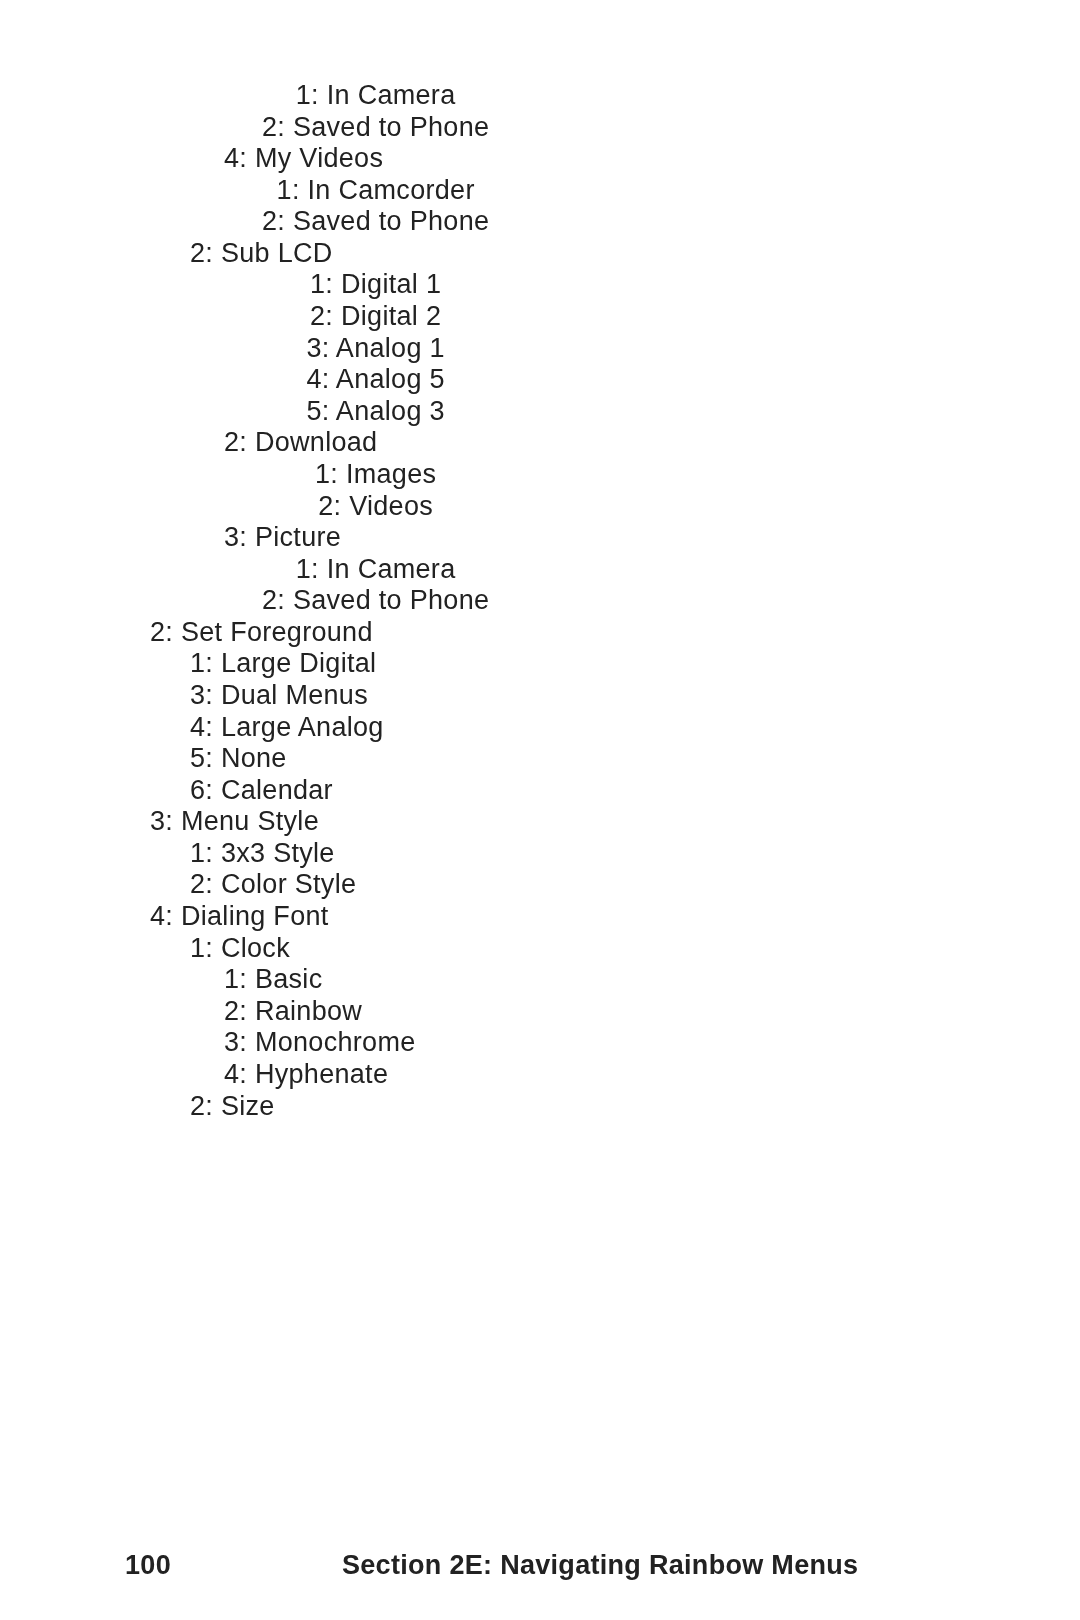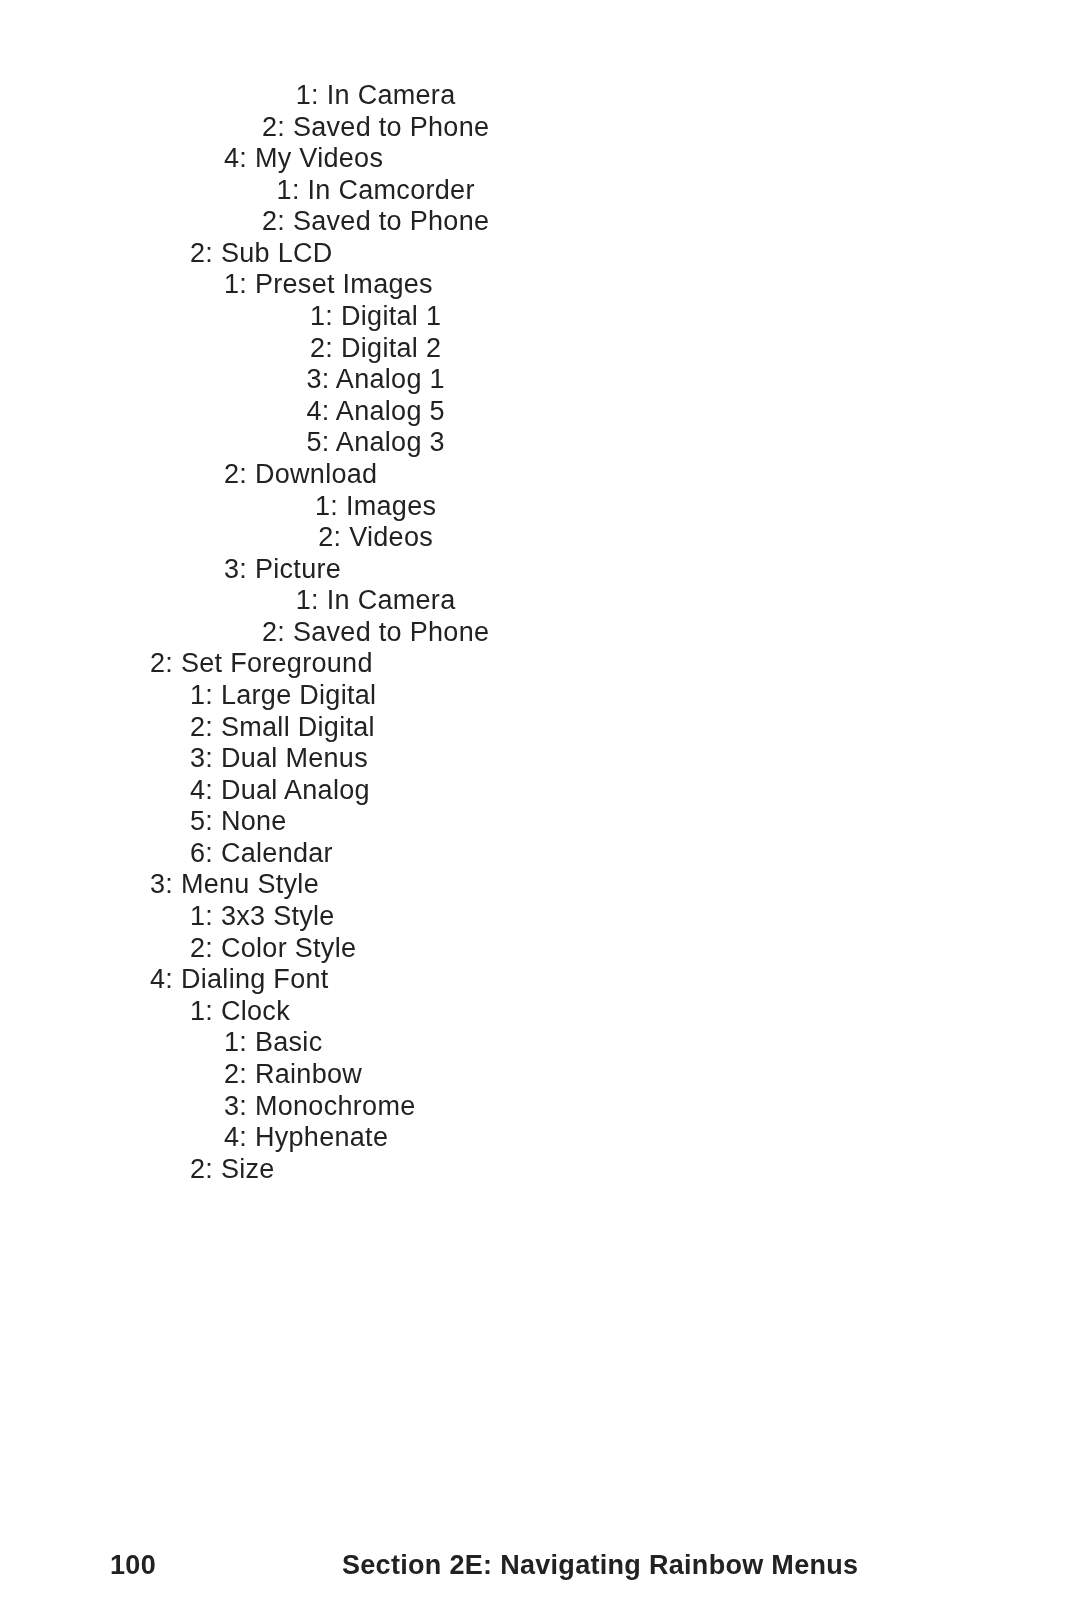--- a/index.html
+++ b/index.html
@@ -27,54 +27,52 @@
     .footer {
       position: absolute;
       bottom: 70px;
       left: 0;
       width: 1080px;
       font-weight: bold;
       font-size: 27px;
     }
     .page-num {
       position: absolute;
-      left: 110px;
+      left: 125px;
     }
     .section-label {
       position: absolute;
       left: 342px;
     }
   </style>
 </head>
 <body>
 
 <div class="content" id="content">
     <div class="line l4">1: In Camera</div>
     <div class="line l4">2: Saved to Phone</div>
     <div class="line l3">4: My Videos</div>
     <div class="line l4">1: In Camcorder</div>
     <div class="line l4">2: Saved to Phone</div>
     <div class="line l2">2: Sub LCD</div>
-    <div class="line l3">1: Preset Images</div>
     <div class="line l4">1: Digital 1</div>
     <div class="line l4">2: Digital 2</div>
     <div class="line l4">3: Analog 1</div>
     <div class="line l4">4: Analog 5</div>
     <div class="line l4">5: Analog 3</div>
     <div class="line l3">2: Download</div>
     <div class="line l4">1: Images</div>
     <div class="line l4">2: Videos</div>
     <div class="line l3">3: Picture</div>
     <div class="line l4">1: In Camera</div>
     <div class="line l4">2: Saved to Phone</div>
     <div class="line l1">2: Set Foreground</div>
     <div class="line l2">1: Large Digital</div>
-    <div class="line l2">2: Small Digital</div>
     <div class="line l2">3: Dual Menus</div>
-    <div class="line l2">4: Dual Analog</div>
+    <div class="line l2">4: Large Analog</div>
     <div class="line l2">5: None</div>
     <div class="line l2">6: Calendar</div>
     <div class="line l1">3: Menu Style</div>
     <div class="line l2">1: 3x3 Style</div>
     <div class="line l2">2: Color Style</div>
     <div class="line l1">4: Dialing Font</div>
     <div class="line l2">1: Clock</div>
     <div class="line l3">1: Basic</div>
     <div class="line l3">2: Rainbow</div>
     <div class="line l3">3: Monochrome</div>

